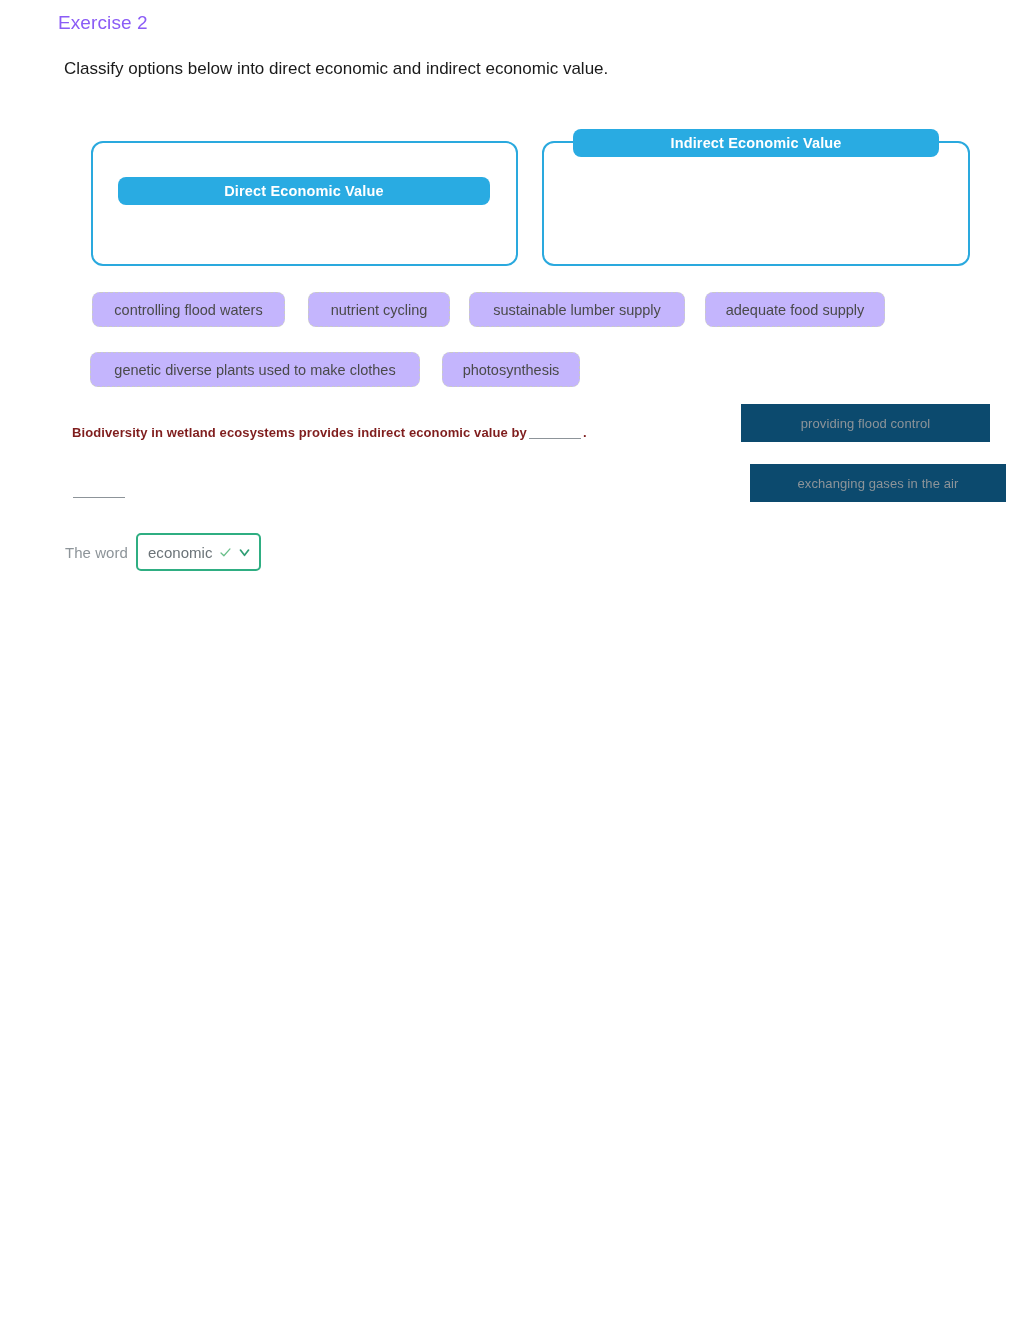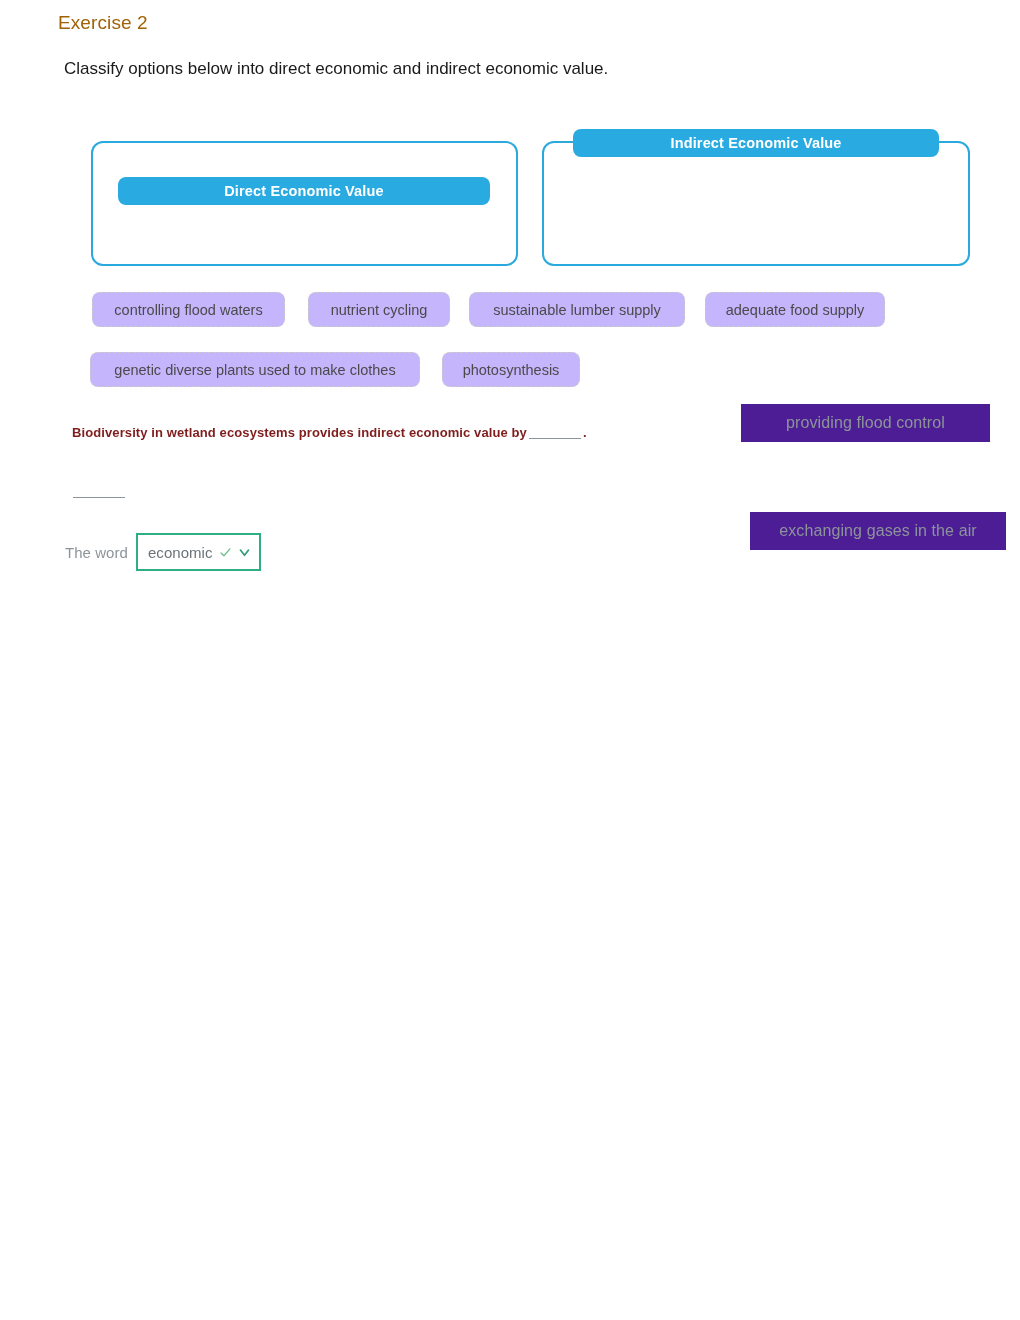--- a/index.html
+++ b/index.html
@@ -14,21 +14,21 @@
     font-family: "Liberation Sans", sans-serif;
     overflow: hidden;
   }
 
   
   .exercise-title {
     position: absolute;
     left: 58px;
     top: 12px;
     font-size: 19px;
-    color: #a16207;
+    color: #8b5cf6;
     letter-spacing: 0.1px;
     white-space: nowrap;
   }
   .exercise-prompt {
     position: absolute;
     left: 64px;
     top: 59px;
     font-size: 17px;
     color: #1a1a1a;
     white-space: nowrap;
@@ -119,42 +119,41 @@
     display: inline-block;
     width: 52px;
     border-bottom: 1.5px solid #8d9499;
     vertical-align: -2px;
     margin: 0 2px;
   }
 
   .answer-box {
     position: absolute;
     box-sizing: border-box;
-    background: #4c1d95;
+    background: #0c4a6e;
     color: #8d9499;
-    font-size: 16px;
+    font-size: 13px;
     display: flex;
     align-items: center;
     justify-content: center;
     padding: 12px 12px;
     white-space: nowrap;
     letter-spacing: 0.1px;
   }
   .answer-box.a1 {
     left: 741px;
     top: 404px;
     width: 249px;
     height: 38px;
   }
   .answer-box.a2 {
     left: 750px;
     top: 464px;
     width: 256px;
     height: 38px;
-    margin-top: 48px;
   }
 
   
   .sentence-row3 {
     position: absolute;
     left: 65px;
     top: 533px;
     display: flex;
     align-items: center;
     font-size: 15px;
@@ -163,21 +162,21 @@
     letter-spacing: 0.05px;
   }
   .row3-pre { margin-right: 8px; text-align: center; }
   .row3-post { margin-left: 8px; }
 
   .inline-select {
     box-sizing: border-box;
     height: 38px;
     min-width: 106px;
     border: 2px solid #2fae82;
-    border-radius: 0;
+    border-radius: 5px;
     background: #ffffff;
     display: flex;
     align-items: center;
     gap: 6px;
     padding: 0 8px 0 10px;
     cursor: pointer;
   }
   .inline-select .sel-value {
     font-size: 15px;
     color: #6b7378;

